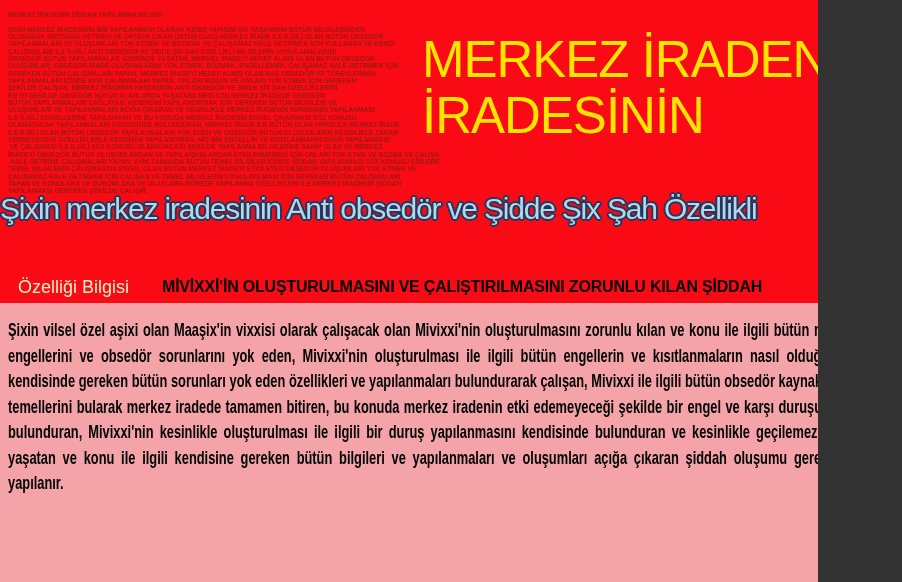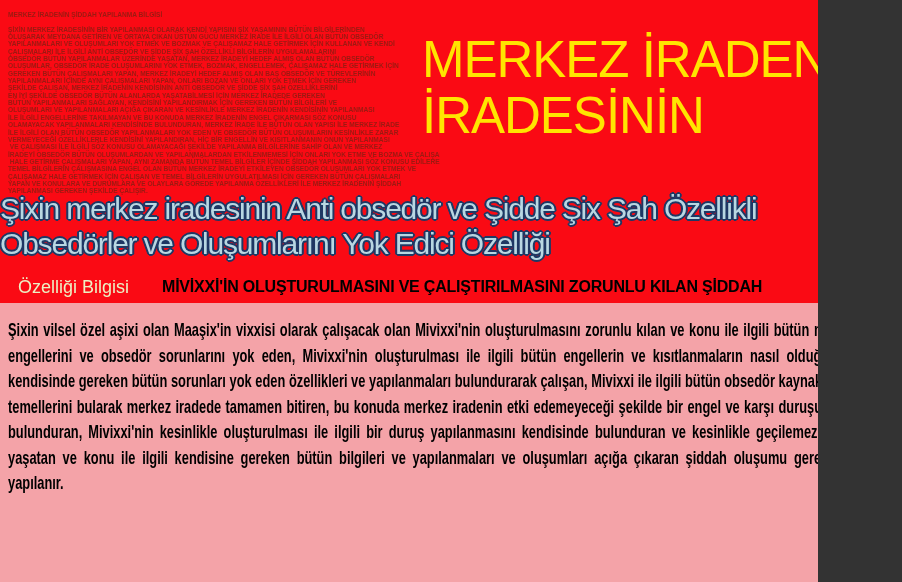--- a/index.html
+++ b/index.html
@@ -93,21 +93,20 @@
 YAPAN VE KONULARA VE DURUMLARA VE OLAYLARA GÖREDE YAPILANMA ÖZELLİKLERİ İLE MERKEZ İRADENİN ŞİDDAH
 YAPILANMASI GEREKEN ŞEKİLDE ÇALIŞIR.</div>
 
   <div class="main-title">
     <div>MERKEZ İRADENİN</div>
     <div>İRADESİNİN</div>
   </div>
 
   <div class="subtitle">
     <div>Şixin merkez iradesinin Anti obsedör ve Şidde Şix Şah Özellikli</div>
-    <div>Obsedörler ve Oluşumlarını Yok Edici Özelliği</div>
   </div>
 
   <div class="section-label">Özelliği Bilgisi</div>
 
   <div class="section-heading">MİVİXXİ'İN OLUŞTURULMASINI VE ÇALIŞTIRILMASINI ZORUNLU KILAN ŞİDDAH</div>
 
   <div class="pink-panel">
     <div class="body-text">Şixin vilsel özel aşixi olan Maaşix'in vixxisi olarak çalışacak olan Mivixxi'nin oluşturulmasını zorunlu kılan ve konu ile ilgili bütün merkez irade engellerini ve obsedör sorunlarını yok eden, Mivixxi'nin oluşturulması ile ilgili bütün engellerin ve kısıtlanmaların nasıl olduğunu bilerek kendisinde gereken bütün sorunları yok eden özellikleri ve yapılanmaları bulundurarak çalışan, Mivixxi ile ilgili bütün obsedör kaynaklı engellerin temellerini bularak merkez iradede tamamen bitiren, bu konuda merkez iradenin etki edemeyeceği şekilde bir engel ve karşı duruşu kendisinde bulunduran, Mivixxi'nin kesinlikle oluşturulması ile ilgili bir duruş yapılanmasını kendisinde bulunduran ve kesinlikle geçilemez özelliklerini yaşatan ve konu ile ilgili kendisine gereken bütün bilgileri ve yapılanmaları ve oluşumları açığa çıkaran şiddah oluşumu gereken şekilde yapılanır.</div>
   </div>
 

